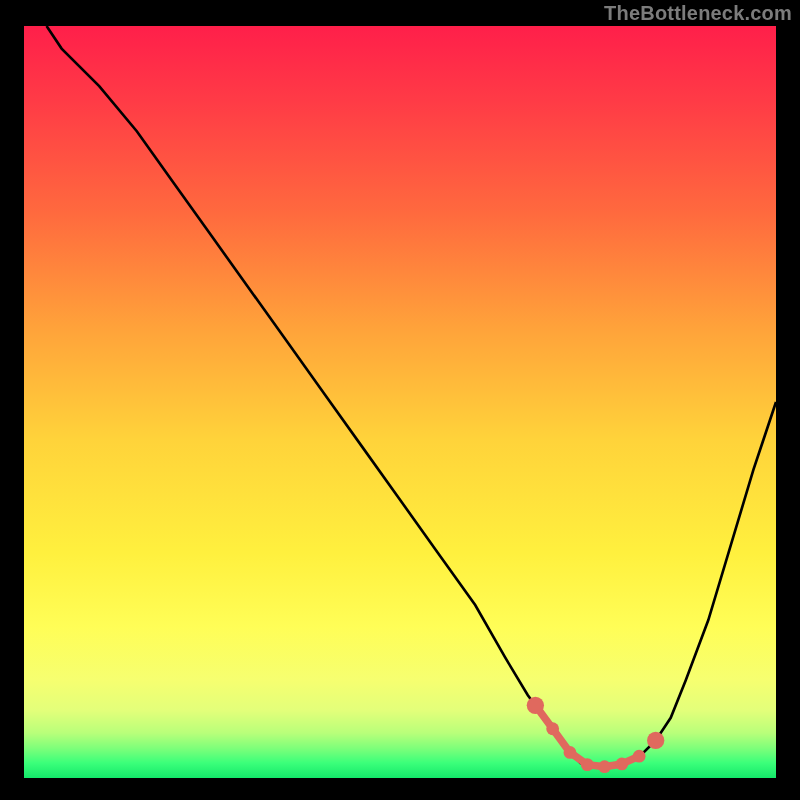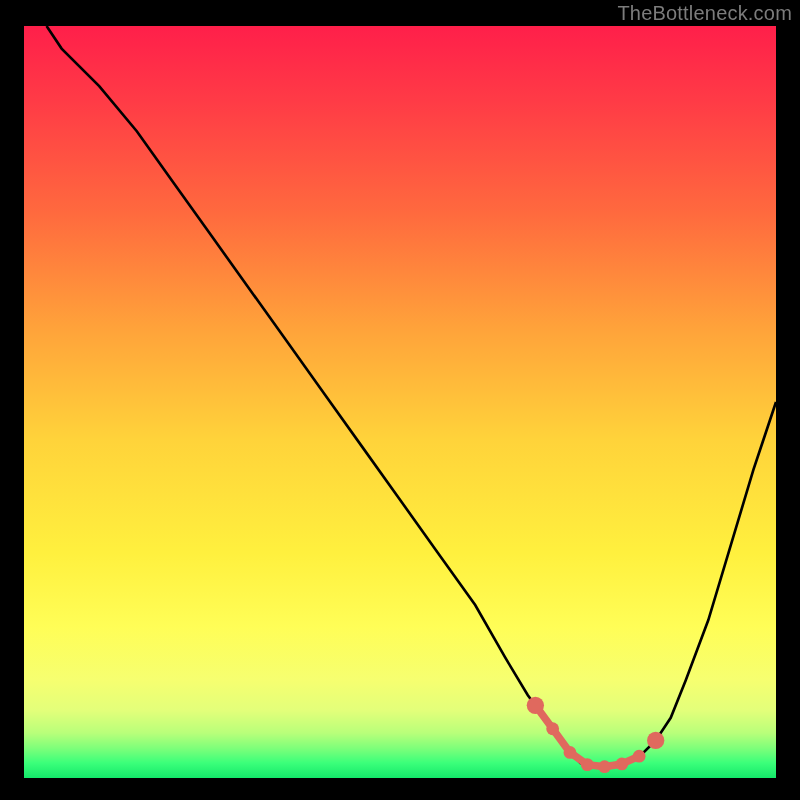--- a/index.html
+++ b/index.html
@@ -16,21 +16,21 @@
     width: 800px;
     height: 800px;
     background: #000;
   }
   .watermark {
     position: absolute;
     top: 2px;
     right: 8px;
     color: #7c7c7c;
     font-size: 20px;
-    font-weight: 400;
+    font-weight: 700;
     letter-spacing: 0.2px;
     z-index: 10;
   }
   .plot-area {
     position: absolute;
     left: 24px;
     top: 26px;
     width: 752px;
     height: 752px;
     background: linear-gradient(to bottom,

